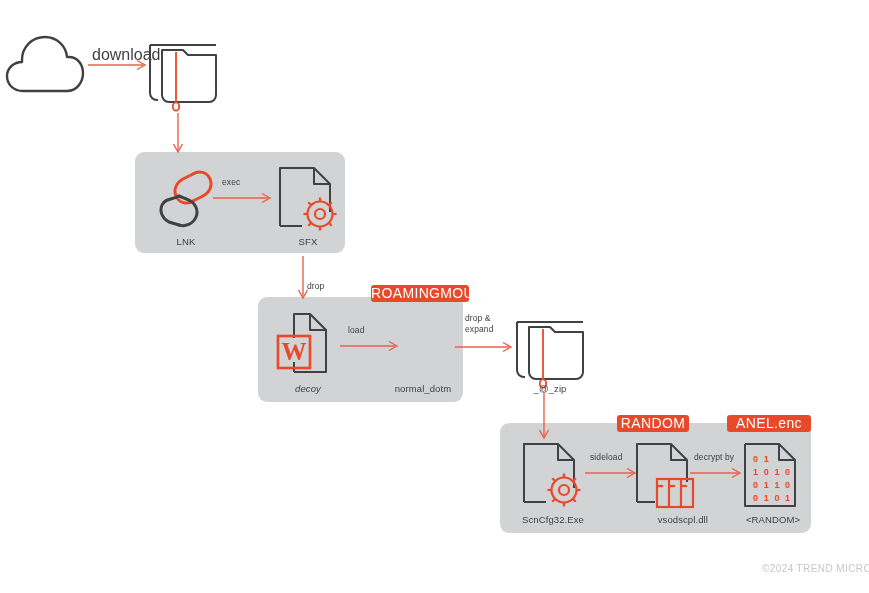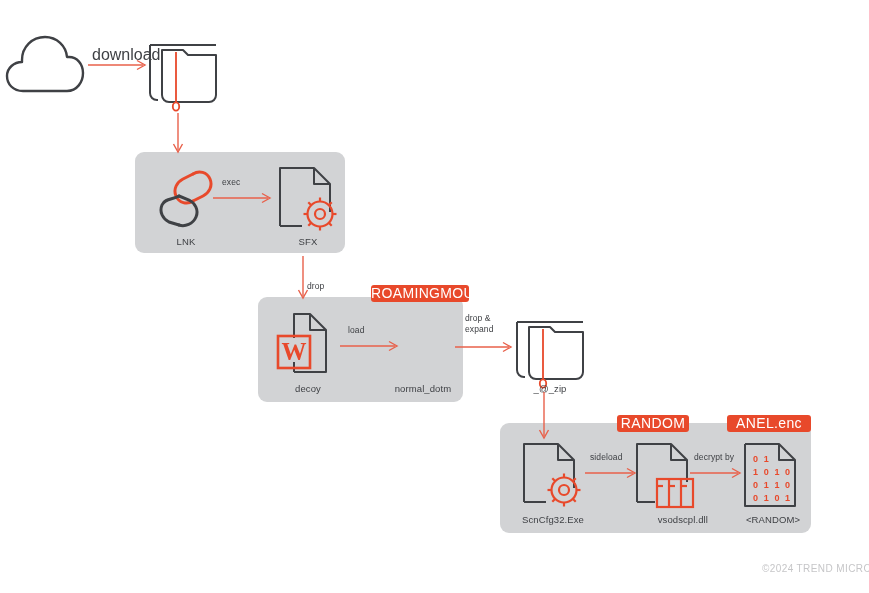--- a/index.html
+++ b/index.html
@@ -162,21 +162,21 @@
 
   <div class="abs" style="left:276px; top:310px; width:64px; height:70px;">
     <svg width="64" height="70" viewBox="0 0 64 70">
       <polyline points="18,62 50,62 50,20 34,4 18,4 18,28" fill="none" stroke="#3f4145" stroke-width="2" stroke-linejoin="round"></polyline>
       <polyline points="34,4 34,20 50,20" fill="none" stroke="#3f4145" stroke-width="2" stroke-linejoin="round"></polyline>
       <polyline points="18,62 18,52" fill="none" stroke="#3f4145" stroke-width="2"></polyline>
       <rect x="2" y="26" width="32" height="32" fill="none" stroke="#e8492b" stroke-width="2.6"></rect>
       <text x="18" y="50" font-family="Liberation Serif, serif" font-size="25" font-weight="bold" fill="#e8492b" text-anchor="middle">W</text>
     </svg>
   </div>
-  <div class="caption abs" style="left:268px; top:383px; width:80px;">decoy</div>
+  <div class="caption abs" style="left:268px; top:383px; width:80px;font-style:italic;">decoy</div>
 
   <div class="arrowlabel abs" style="left:348px; top:325px;">load</div>
   <div class="abs" style="left:340px; top:340px; width:62px; height:12px;">
     <svg width="62" height="12" viewBox="0 0 62 12">
       <line x1="0" y1="6" x2="55" y2="6" stroke="#e8604a" stroke-width="1.4"></line>
       <polyline points="49,1.5 57,6 49,10.5" fill="none" stroke="#e8604a" stroke-width="1.4"></polyline>
     </svg>
   </div>
 
   <div class="caption abs" style="left:378px; top:383px; width:90px;">normal_dotm</div>

